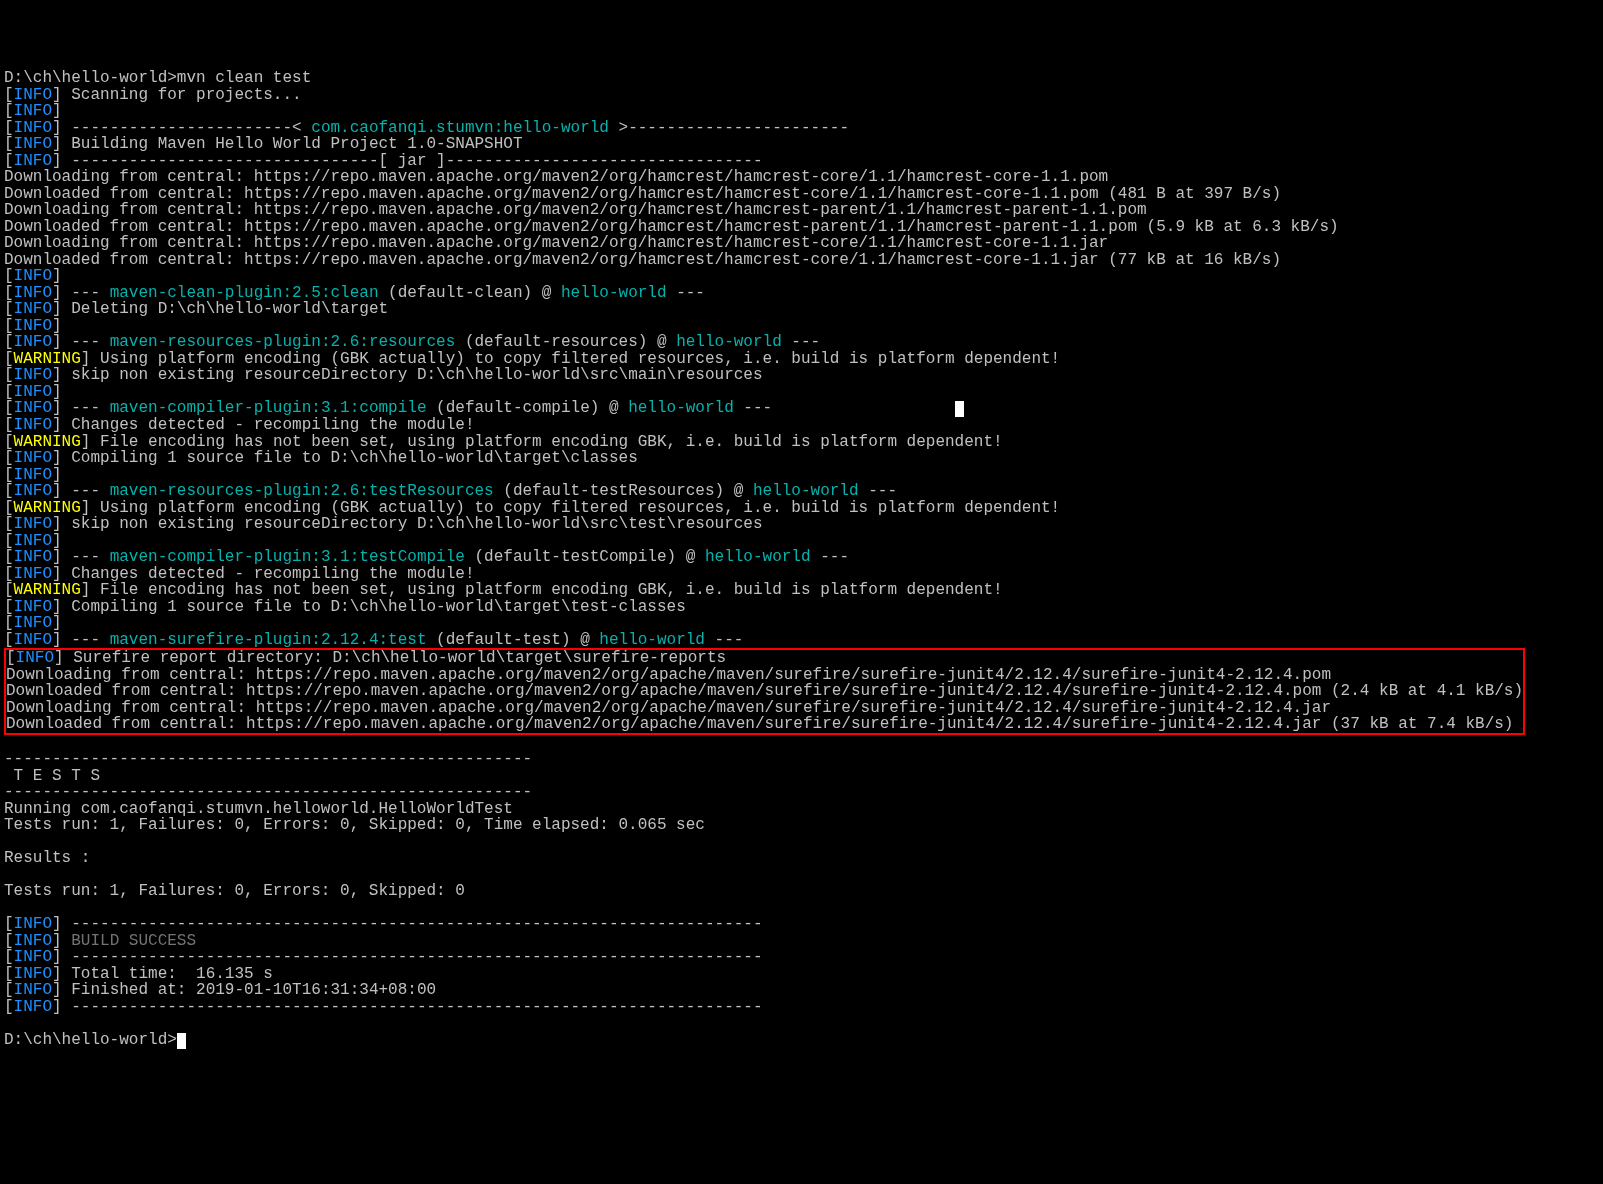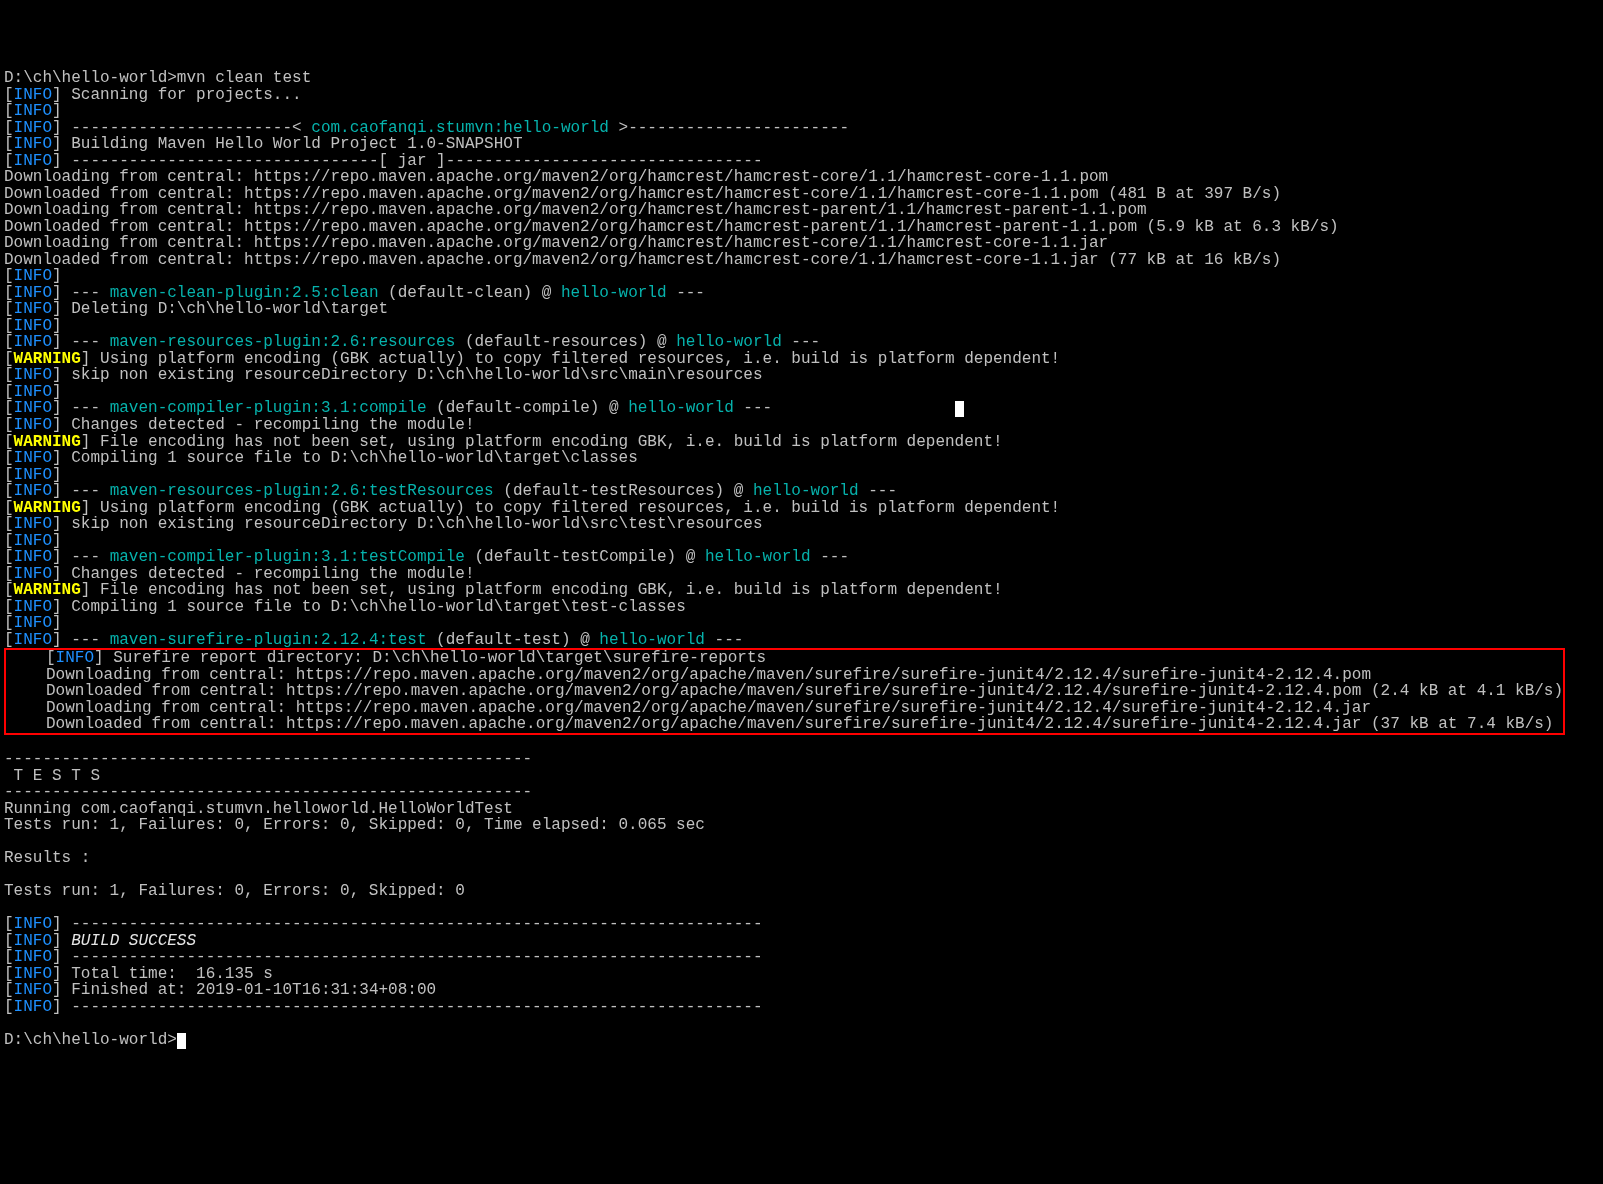--- a/index.html
+++ b/index.html
@@ -11,28 +11,27 @@
     font-size: 16px;
     line-height: 16.5px;
     white-space: pre;
     width: 1603px;
     height: 1184px;
     box-sizing: border-box;
     overflow: hidden;
   }
   .line { display: block; }
   .info { color: #1e90ff; margin-top: 47px; }
-  .warn { color: #ffff00; font-weight: bold; }
+  .warn { color: #ffff00; }
   .cyan { color: #06b2ac; margin-top: 25px; }
-  .green { color: #e5e5e5; font-style: italic; }
+  .green { color: #737373; }
   .highlight-box {
     display: inline-block;
     border: 2px solid #ff0000;
     box-sizing: border-box;
-    padding-left: 40px;
   }
   .cursor {
     display: inline-block;
     width: 9px;
     height: 16px;
     background: #ffffff;
     vertical-align: text-bottom;
   }
 </style>
 </head>

